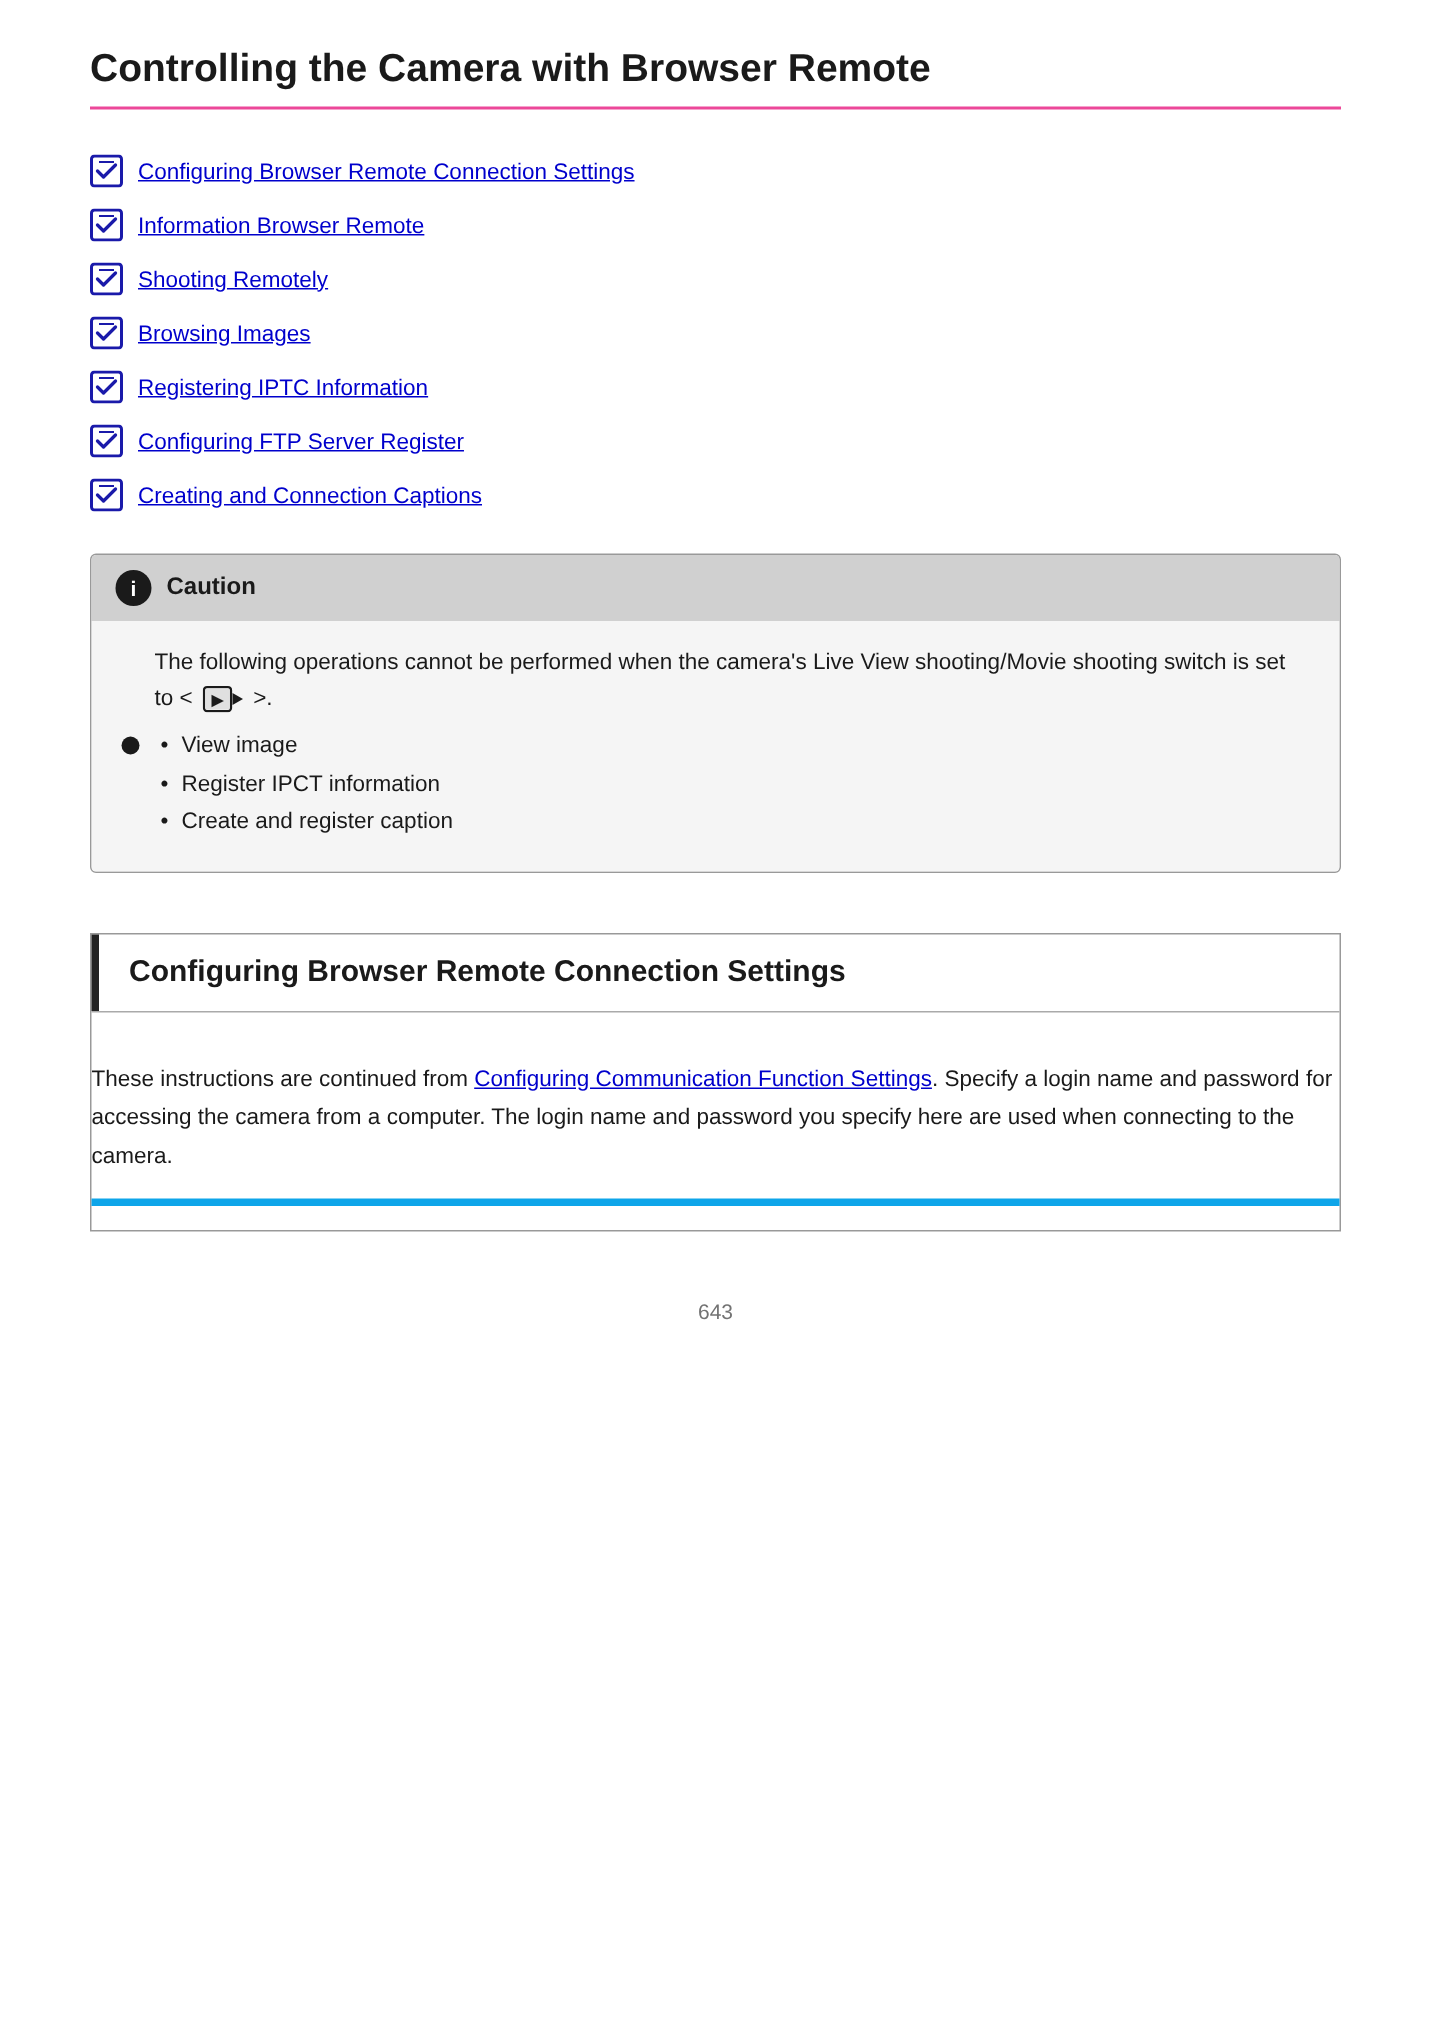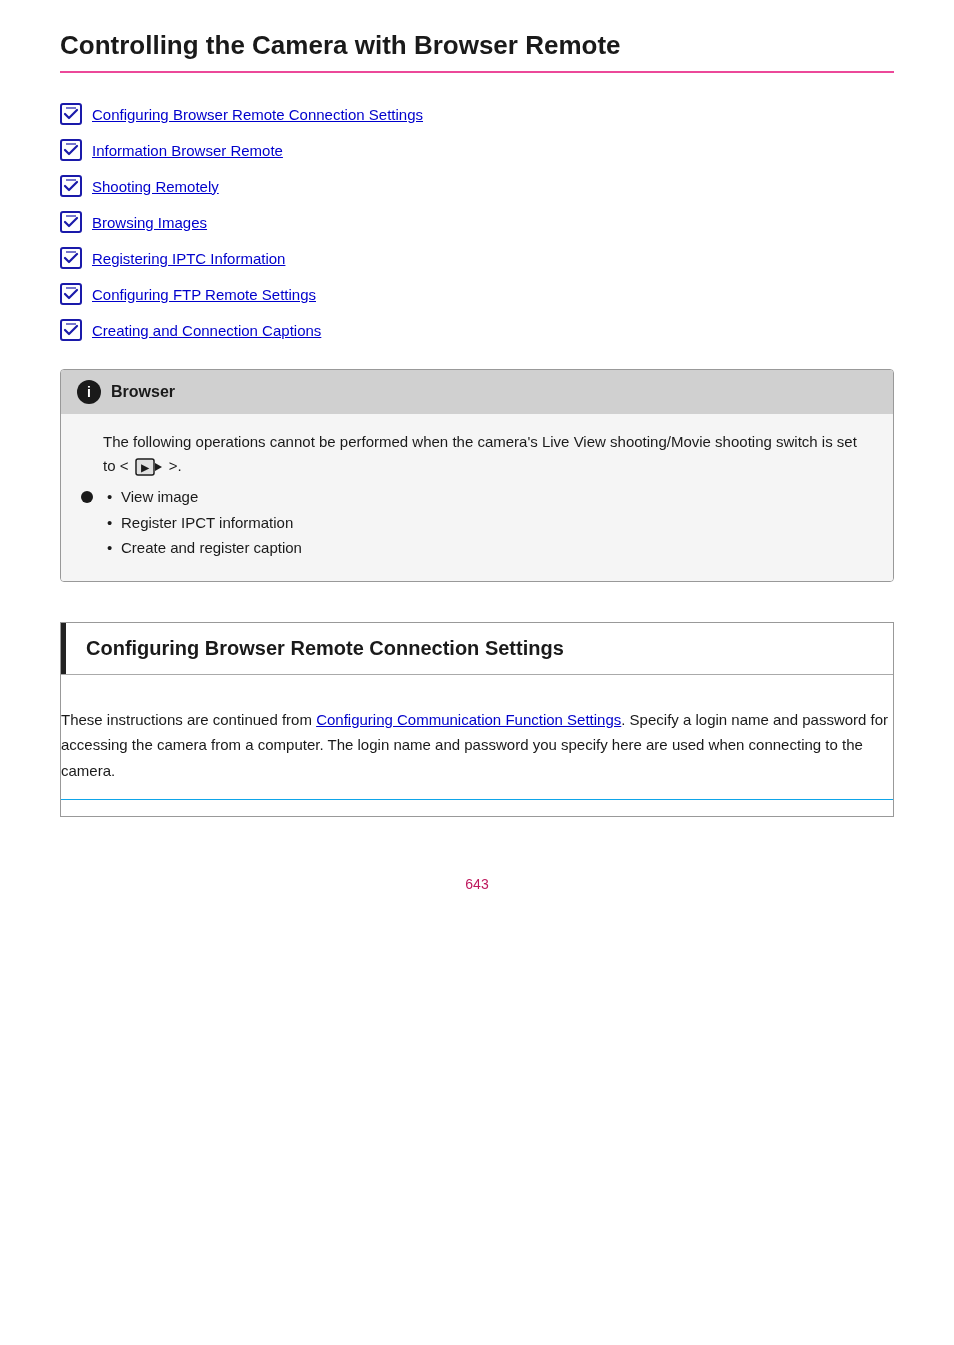--- a/index.html
+++ b/index.html
@@ -172,35 +172,35 @@
       font-weight: bold;
       color: #1a1a1a;
     }
 
     
     .continued-para {
       font-size: 15px;
       line-height: 1.7;
       color: #1a1a1a;
       padding: 16px 0 16px 0;
-      border-bottom: 1px solid #0ea5e9;
+      border-bottom: 5px solid #0ea5e9;
     }
 
     .continued-link {
       color: #0000cc;
       text-decoration: underline;
       cursor: pointer;
     }
 
     
     .page-number {
       text-align: center;
       font-size: 14px;
-      color: #be185d;
-      margin-top: 59px;
+      color: #737373;
+      margin-top: 45px;
     }
 
     .section-wrapper {
       border: 1px solid #999;
       margin-bottom: 30px;
     }
 
     .section-header-bar {
       border-left: 5px solid #222;
       padding: 14px 20px;
@@ -273,40 +273,40 @@
     </li>
 
     <li>
       <span class="toc-icon">
         <svg viewBox="0 0 22 22" xmlns="http://www.w3.org/2000/svg">
           <rect x="1" y="1" width="20" height="20" rx="2" fill="none" stroke="#1a1aaa" stroke-width="2"></rect>
           <polyline points="5,11 9,15 17,7" fill="none" stroke="#1a1aaa" stroke-width="2.2" stroke-linecap="round" stroke-linejoin="round"></polyline>
           <line x1="6" y1="5" x2="16" y2="5" stroke="#1a1aaa" stroke-width="1.2"></line>
         </svg>
       </span>
-      <a class="toc-link">Configuring FTP Remote Settings</a>
+      <a class="toc-link">Configuring FTP Server Register</a>
     </li>
 
     <li>
       <span class="toc-icon">
         <svg viewBox="0 0 22 22" xmlns="http://www.w3.org/2000/svg">
           <rect x="1" y="1" width="20" height="20" rx="2" fill="none" stroke="#1a1aaa" stroke-width="2"></rect>
           <polyline points="5,11 9,15 17,7" fill="none" stroke="#1a1aaa" stroke-width="2.2" stroke-linecap="round" stroke-linejoin="round"></polyline>
           <line x1="6" y1="5" x2="16" y2="5" stroke="#1a1aaa" stroke-width="1.2"></line>
         </svg>
       </span>
       <a class="toc-link">Creating and Connection Captions</a>
     </li>
   </ul>
 
 
   <div class="caution-box">
     <div class="caution-header">
       <div class="caution-icon">i</div>
-      <span class="caution-title">Browser</span>
+      <span class="caution-title">Caution</span>
     </div>
     <div class="caution-body">
       <div class="caution-item">
         <div class="caution-bullet"></div>
         <div class="caution-text">
           <span>The following operations cannot be performed when the camera's Live View shooting/Movie shooting switch is set to &lt; </span><svg class="movie-icon" viewBox="0 0 28 18" xmlns="http://www.w3.org/2000/svg">
             <rect x="1" y="1" width="18" height="16" rx="2" fill="none" stroke="#1a1a1a" stroke-width="1.5"></rect>
             <rect x="2" y="2" width="16" height="14" rx="1" fill="#e0e0e0"></rect>
             <text x="10" y="13" font-size="10" text-anchor="middle" fill="#1a1a1a" font-weight="bold">▶</text>
             <polygon points="20,5 27,9 20,13" fill="#1a1a1a"></polygon>

